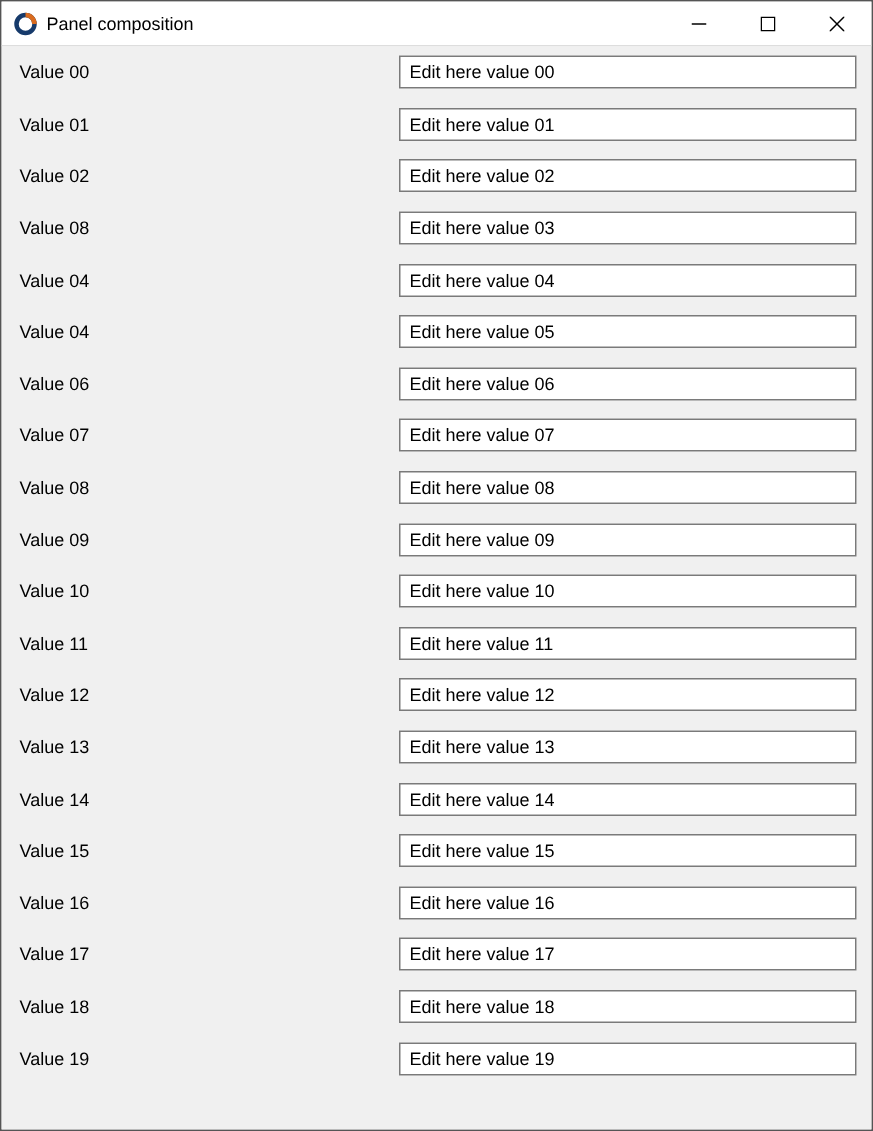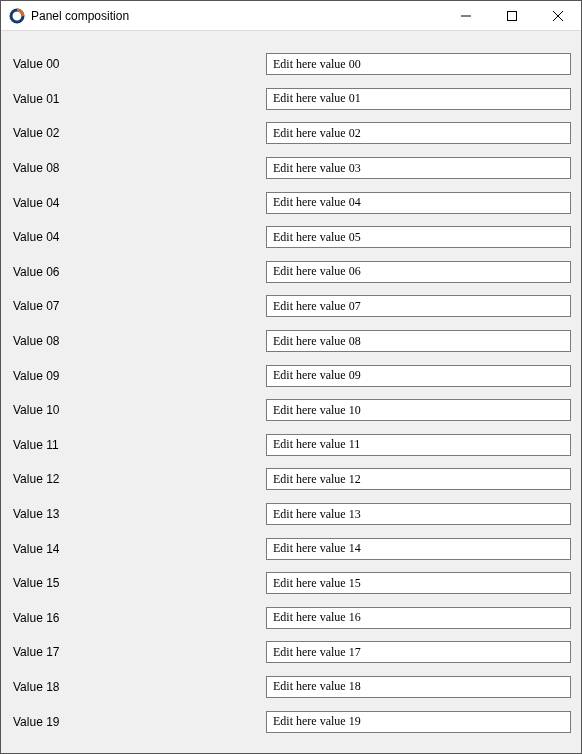--- a/index.html
+++ b/index.html
@@ -42,40 +42,40 @@
       height: 100%;
       display: flex;
       align-items: center;
       justify-content: center;
       color: #000;
       font-family: "Segoe UI", Arial, sans-serif;
     }
     .client-area {
       background: #f0f0f0;
       height: calc(100% - 30px);
-      padding: 16px 10px 6px 10px;
+      padding: 0 10px 6px 10px;
       overflow: hidden;
     }
     .row {
       display: flex;
       align-items: center;
       height: 34.6px;
     }
     .label {
       width: 255px;
       padding-left: 2px;
       font-size: 12px;
       color: #000;
     }
     .input {
       flex: 1;
       height: 22px;
       border: 1px solid #7a7a7a;
       background: #ffffff;
-      font-family: Liberation Serif, serif;
+      font-family: Liberation Sans, sans-serif;
       font-size: 12px;
       color: #000;
       padding: 0 6px;
       outline: none;
     }
   </style>
 </head>
 <body>
 
 <div class="titlebar">

